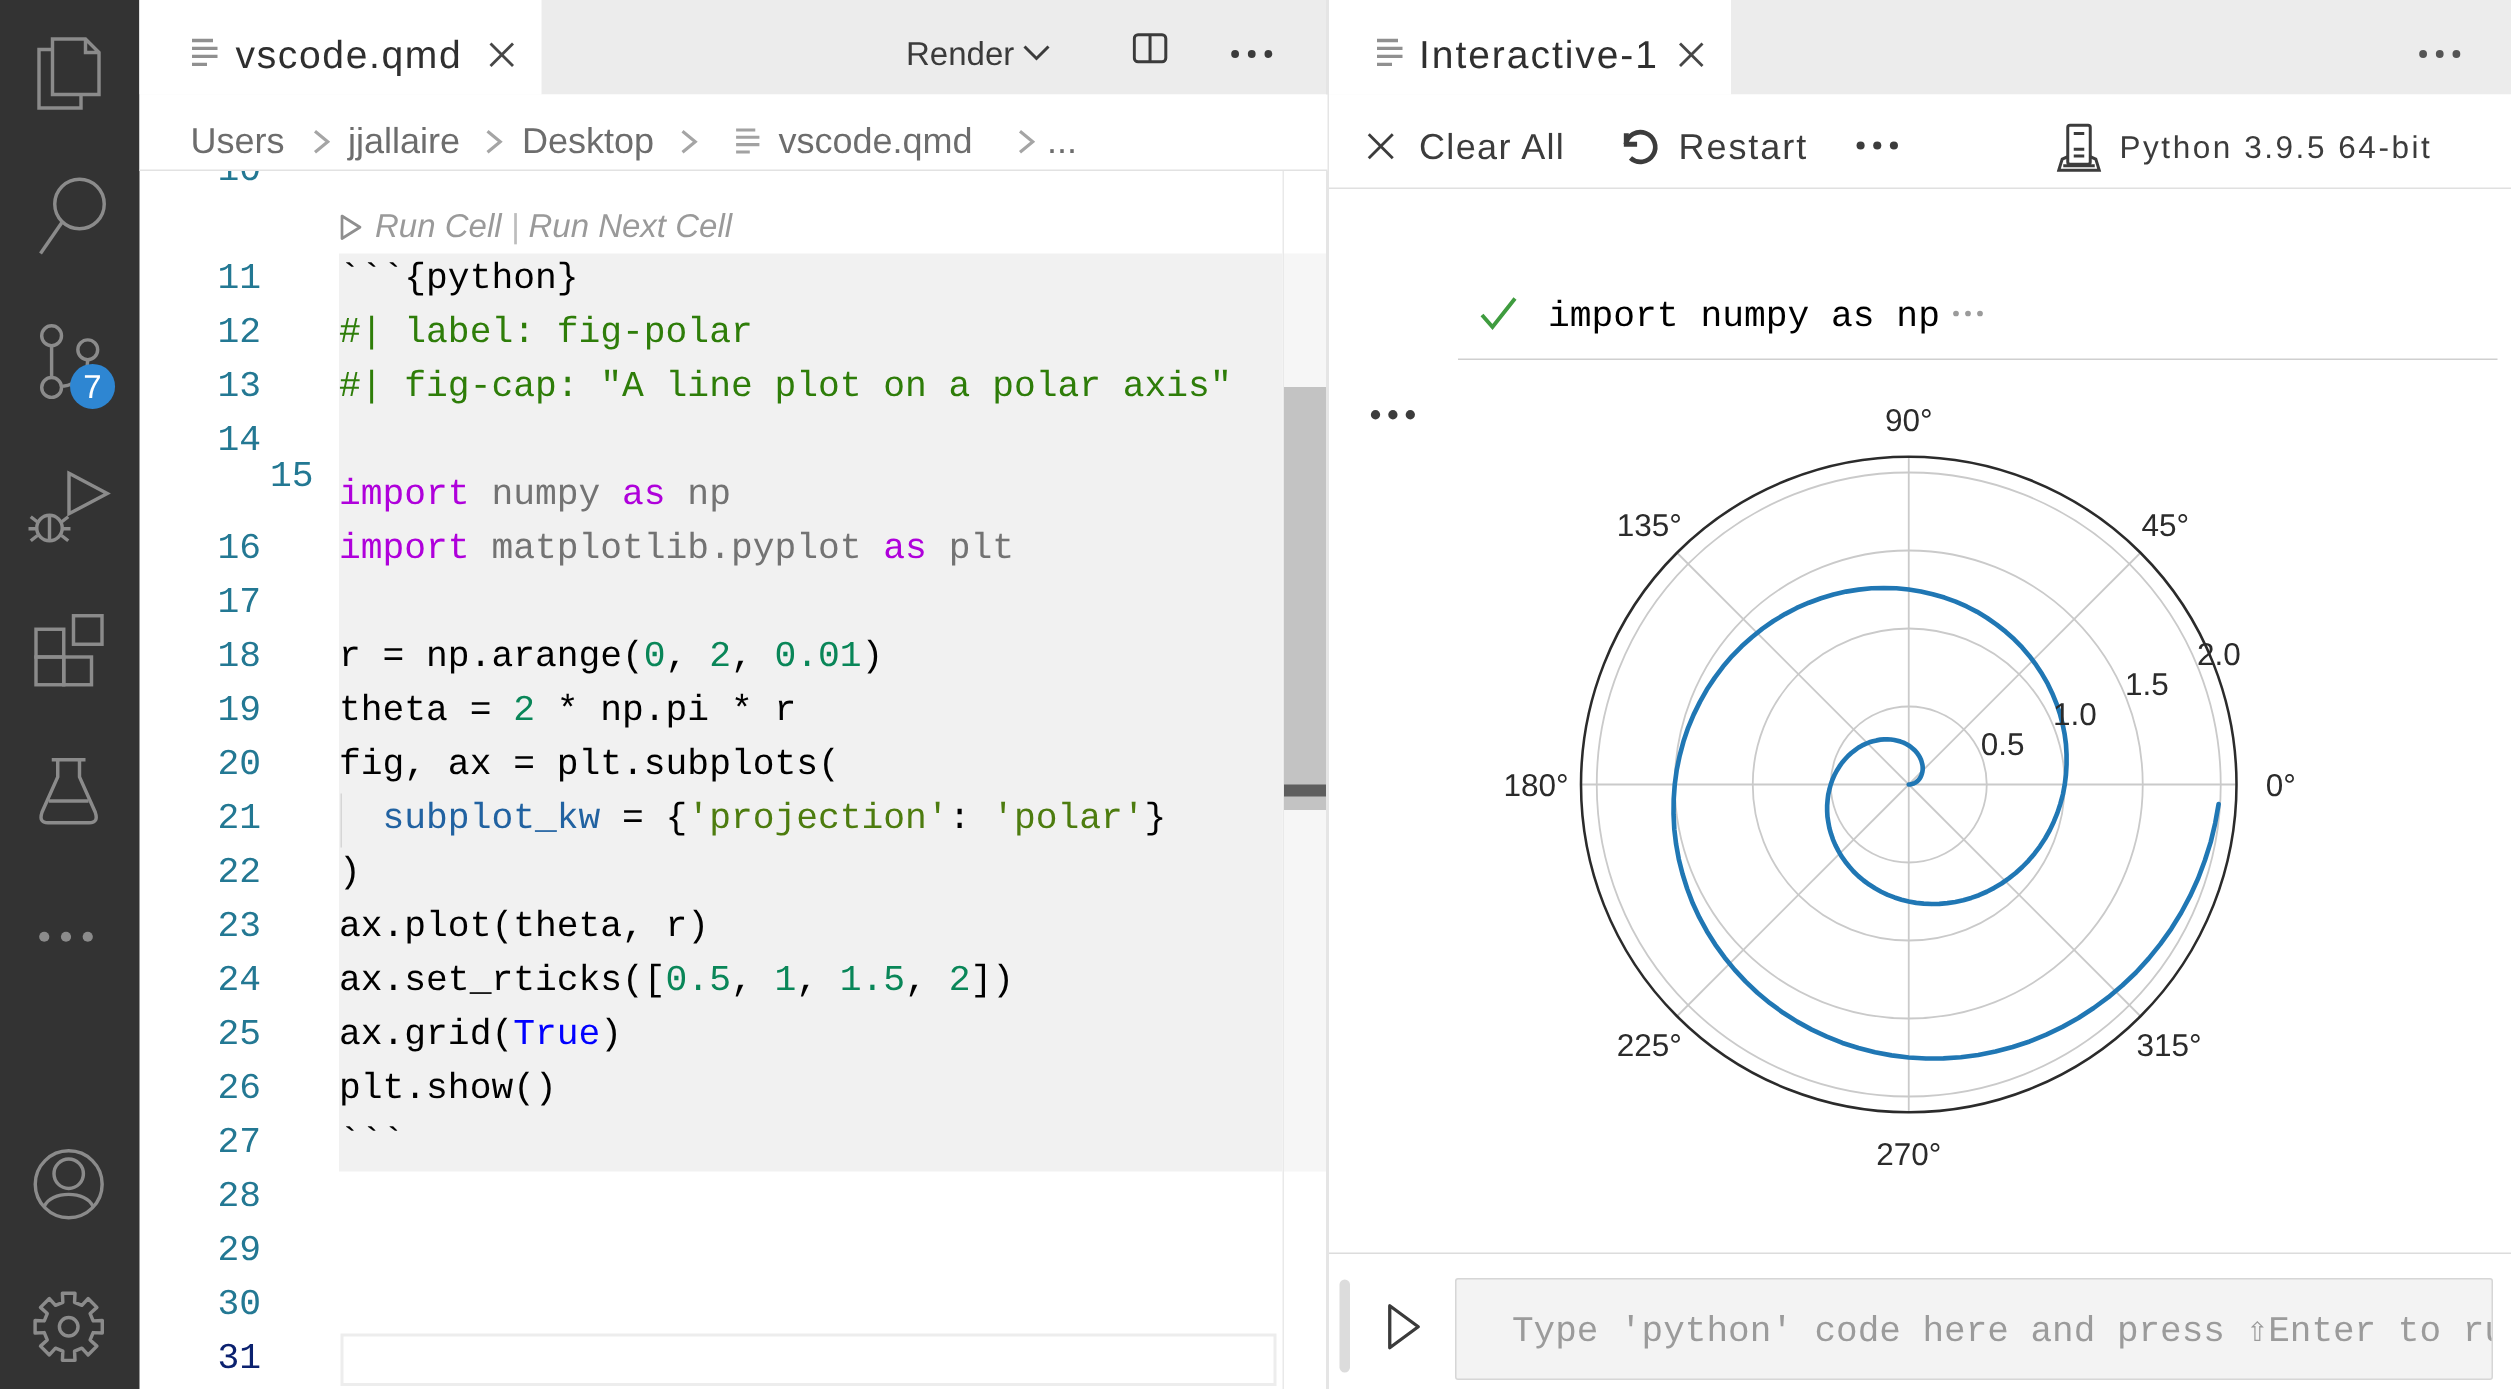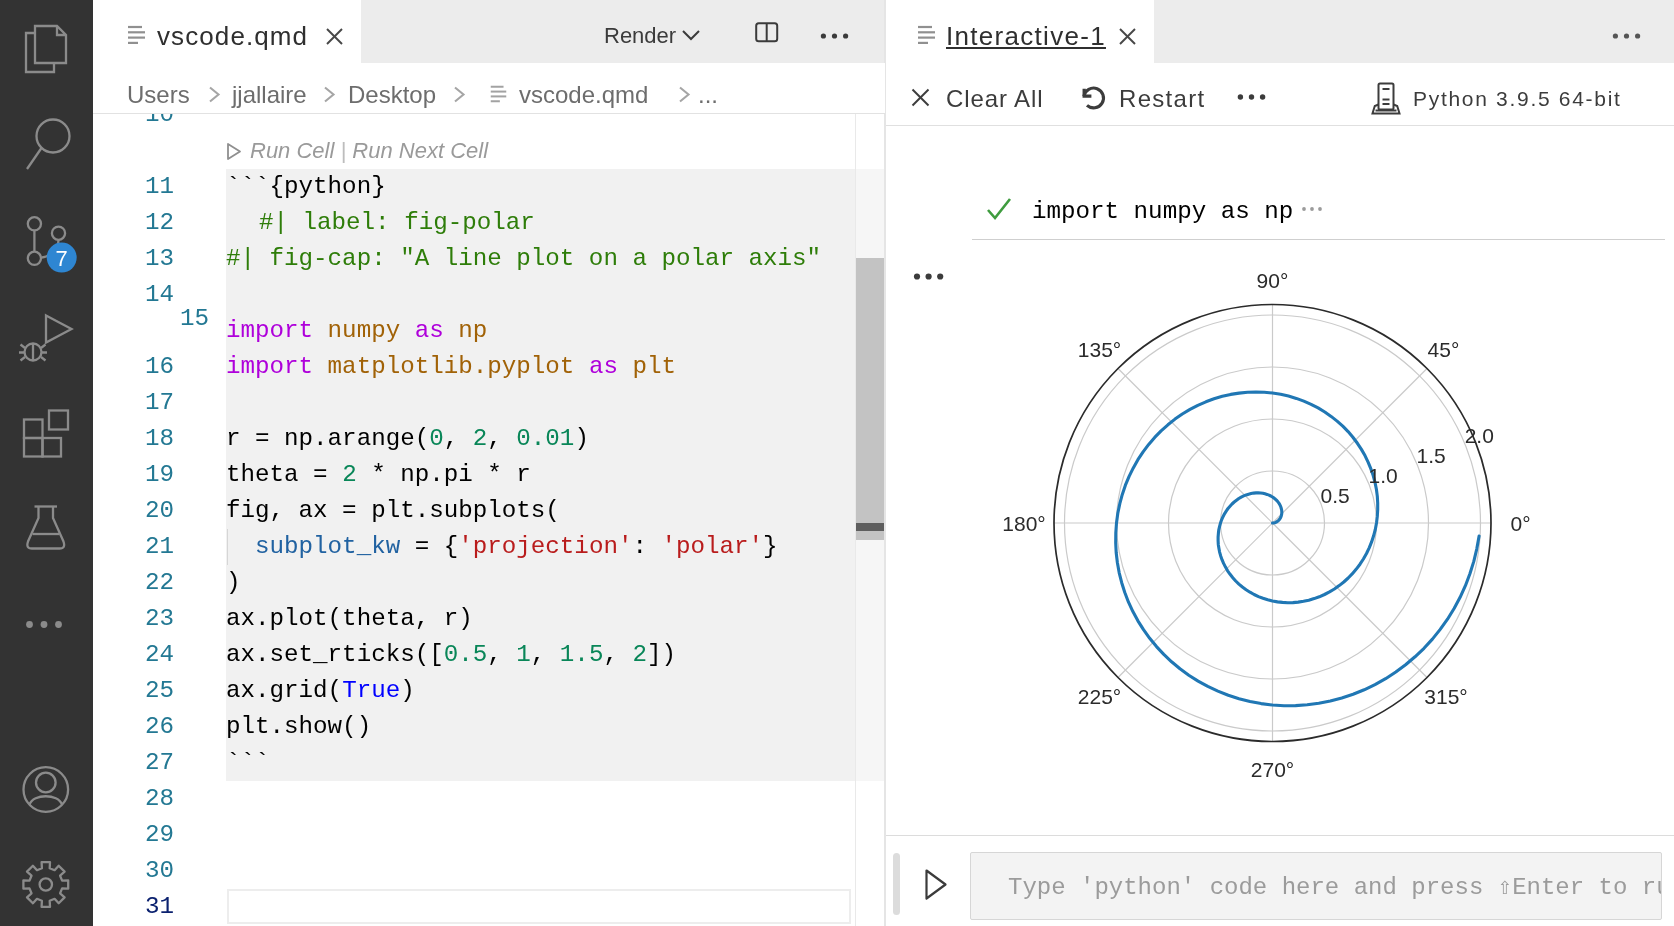--- a/index.html
+++ b/index.html
@@ -10,21 +10,21 @@
   
   #actbar { left:0; top:0; width:93px; height:926px; background:#333333; }
   
   #ltabs { left:93px; top:0; width:792px; height:63px; background:#ececec; }
   #ltab-active { left:93px; top:0; width:268px; height:63px; background:#ffffff; }
   #lbread { left:93px; top:63px; width:792px; height:51px; background:#fff;
     border-bottom:1px solid #e2e2e2; color:#6d6d6d; font-size:24px; }
   
   #cellbg { left:226px; top:169px; width:629px; height:612px; background:#f1f1f1; }
   .grn { color:#2e7d09; } .pur { color:#af00db; } .num2 { color:#098658; }
-  .blu { color:#2162a1; } .red { color:#b91c1c; } .tru { color:#0000ff; }
+  .blu { color:#2162a1; } .red { color:#4d7c0f; } .tru { color:#0000ff; }
   
   #sbtrack { left:855px; top:114px; width:29px; height:812px; background:#ffffff; border-left:1px solid #e9e9e9;}
   #sbtint { left:856px; top:169px; width:28px; height:612px; background:#f6f6f6; }
   #sbhandle { left:856px; top:258px; width:28px; height:282px; background:#c3c3c3; }
   #sbdeco { left:856px; top:523px; width:28px; height:8px; background:#5e5e5e; }
   #curline { left:227px; top:889px; width:624px; height:35px; border:2px solid #ededed; }
   
   #divider { left:884px; top:0; width:2px; height:926px; background:#e5e5e5; }
   
   #rtabs { left:886px; top:0; width:788px; height:63px; background:#ececec; }
@@ -36,21 +36,21 @@
   #inputbox { left:970px; top:852px; width:692px; height:68px; background:#f3f3f3;
     border:1px solid #d6d6d6; border-radius:2px; overflow:hidden; }
   #inputbox span { position:absolute; left:37px; top:19px; font-size:24px; color:#9b9b9b;
     font-family:"Liberation Mono",monospace; white-space:pre; }
   #pill { left:893px; top:853px; width:7px; height:62px; background:#dcdcdc; border-radius:4px; }
   .tabtitle { font-size:26px; color:#333; }
   .gutr { position:absolute; left:0; width:81px; text-align:right; color:#237893;
     font-size:24.2px; line-height:36px; font-family:"Liberation Mono",monospace; }
   .crow { position:absolute; left:133px; height:36px; font-size:24.2px; line-height:36px;
     white-space:pre; font-family:"Liberation Mono",monospace; color:#000; }
-  .bk { color:#a16207;font-family:Liberation Mono, monospace; }
+  .bk { color:#737373;font-family:Liberation Mono, monospace; }
   .clens { position:absolute; left:133px; height:36px; font-size:22px; line-height:36px;
     color:#9a9a9a; }
   .crow.grn { color:#2e7d09; } .crow.pur { color:#af00db; }
   .bitem { position:absolute; top:0; height:50px; line-height:63px; }
   .bchev { position:absolute; top:22px; width:13px; height:19px; }
 </style>
 </head>
 <body>
 <div class="abs" id="actbar"></div>
 <svg class="abs" style="left:0;top:0;" width="93" height="926" viewBox="0 0 93 926">
@@ -125,21 +125,21 @@
 <div class="abs" id="rtabs"></div>
 <div class="abs" id="rtab-active"></div>
 <svg class="abs" style="left:915px;top:24px;" width="23" height="23" viewBox="0 0 23 23">
   <g stroke="#909090" stroke-width="2.2">
       <line x1="3" y1="3" x2="17" y2="3"></line>
       <line x1="3" y1="8.3" x2="20" y2="8.3"></line>
       <line x1="3" y1="13.6" x2="20" y2="13.6"></line>
       <line x1="3" y1="18.9" x2="13" y2="18.9"></line>
     </g>
   </svg>
-<div class="abs tabtitle" style="left:946px;top:0;height:63px;line-height:72px;color:#2f2f2f;letter-spacing:1.3px;text-decoration:underline;">Interactive-1</div>
+<div class="abs tabtitle" style="left:946px;top:0;height:63px;line-height:72px;color:#2f2f2f;letter-spacing:1.3px;">Interactive-1</div>
 <svg class="abs" style="left:1117px;top:26px;" width="21" height="21" viewBox="0 0 21 21">
   <g stroke="#474747" stroke-width="1.9">
       <line x1="3" y1="3" x2="18" y2="18"></line>
       <line x1="18" y1="3" x2="3" y2="18"></line>
     </g>
   </svg>
 <svg class="abs" style="left:1612px;top:32px;" width="29" height="8" viewBox="0 0 29 8">
   <g fill="#555">
       <circle cx="3.4" cy="4" r="2.6"></circle>
       <circle cx="14.5" cy="4" r="2.6"></circle>
@@ -197,21 +197,21 @@
   <div class="gutr" style="top:595px;">26</div>
   <div class="gutr" style="top:631px;">27</div>
   <div class="gutr" style="top:667px;">28</div>
   <div class="gutr" style="top:703px;">29</div>
   <div class="gutr" style="top:739px;">30</div>
   <div class="gutr" style="top:775px;color:#0b216f;">31</div>
   <div class="clens" style="top:19px;font-style:italic;"><svg width="17" height="19" viewBox="0 0 17 19" style="margin-right:7px;vertical-align:-3px;">
         <path d="M2 2 L14 9.5 L2 17 Z" fill="none" stroke="#8f8f8f" stroke-width="1.8" stroke-linejoin="round"></path>
       </svg><span>Run Cell <span style="color:#bdbdbd;">|</span> Run Next Cell</span></div>
   <div class="crow" style="top:55px;">```{python}</div>
-  <div class="crow grn" style="top:91px;margin-left:33px;">#| label: fig-polar</div>
+  <div class="crow grn" style="top:91px;">#| label: fig-polar</div>
   <div class="crow grn" style="top:127px;">#| fig-cap: "A line plot on a polar axis"</div>
   <div class="crow pur" style="top:199px;">import<span class="bk"> numpy </span>as<span class="bk"> np</span></div>
   <div class="crow pur" style="top:235px;">import<span class="bk"> matplotlib.pyplot </span>as<span class="bk"> plt</span></div>
   <div class="crow" style="top:307px;">r = np.arange(<span class="num2">0</span>, <span class="num2">2</span>, <span class="num2">0.01</span>)</div>
   <div class="crow" style="top:343px;">theta = <span class="num2">2</span> * np.pi * r</div>
   <div class="crow" style="top:379px;">fig, ax = plt.subplots(</div>
   <div class="crow" style="top:415px;">  <span class="blu">subplot_kw</span> = {<span class="red">'projection'</span>: <span class="red">'polar'</span>}</div>
   <div class="crow" style="top:451px;">)</div>
   <div class="crow" style="top:487px;">ax.plot(theta, r)</div>
   <div class="crow" style="top:523px;">ax.set_rticks([<span class="num2">0.5</span>, <span class="num2">1</span>, <span class="num2">1.5</span>, <span class="num2">2</span>])</div>

